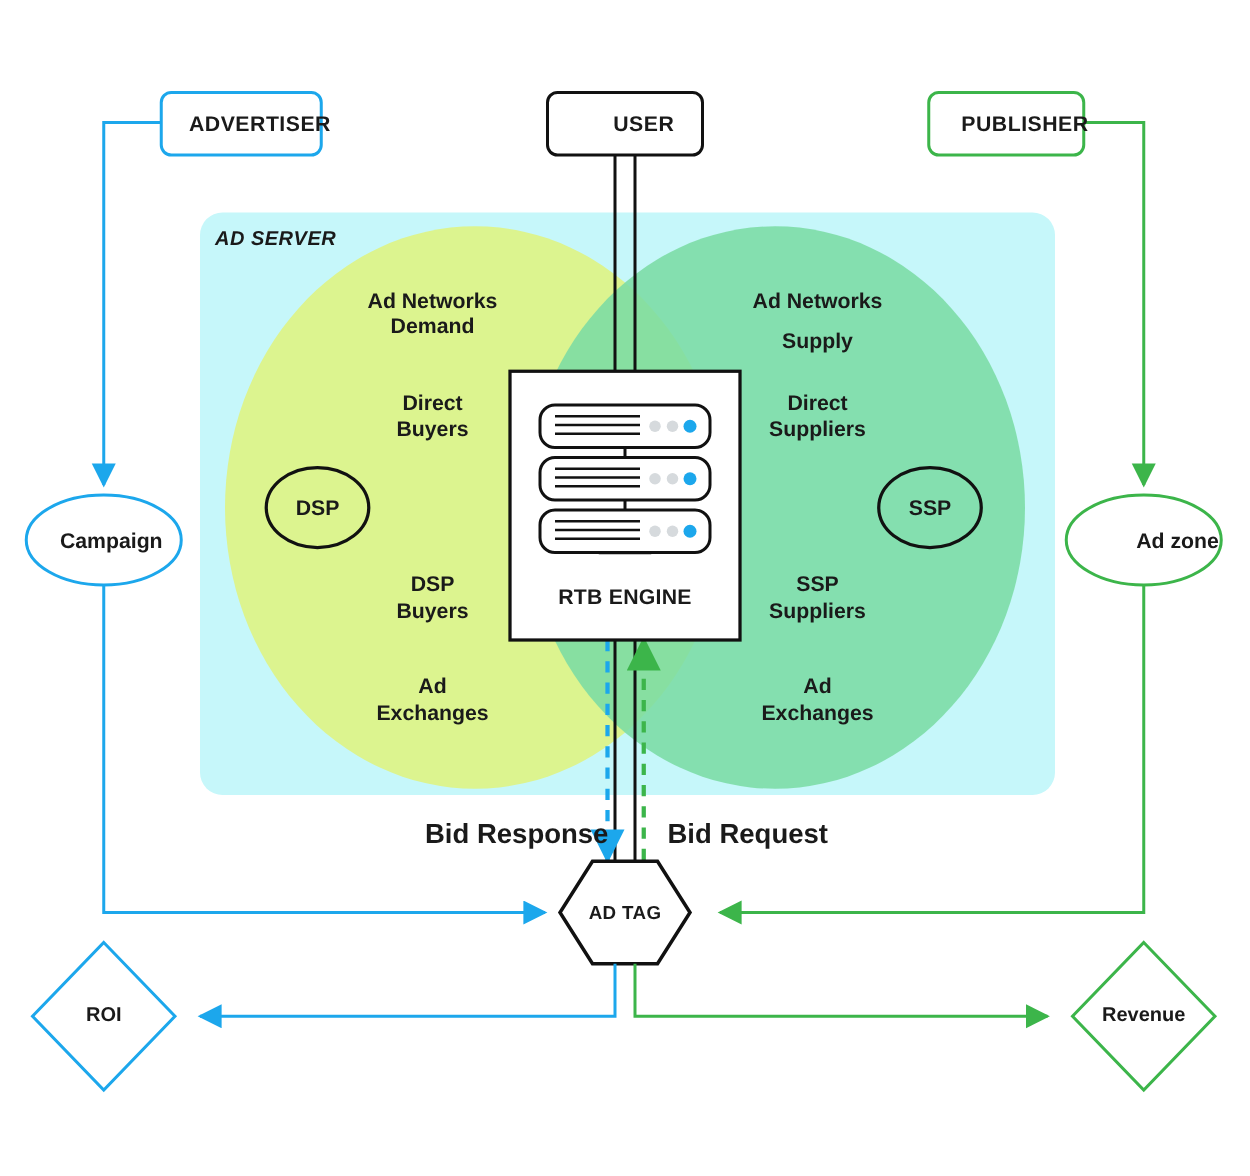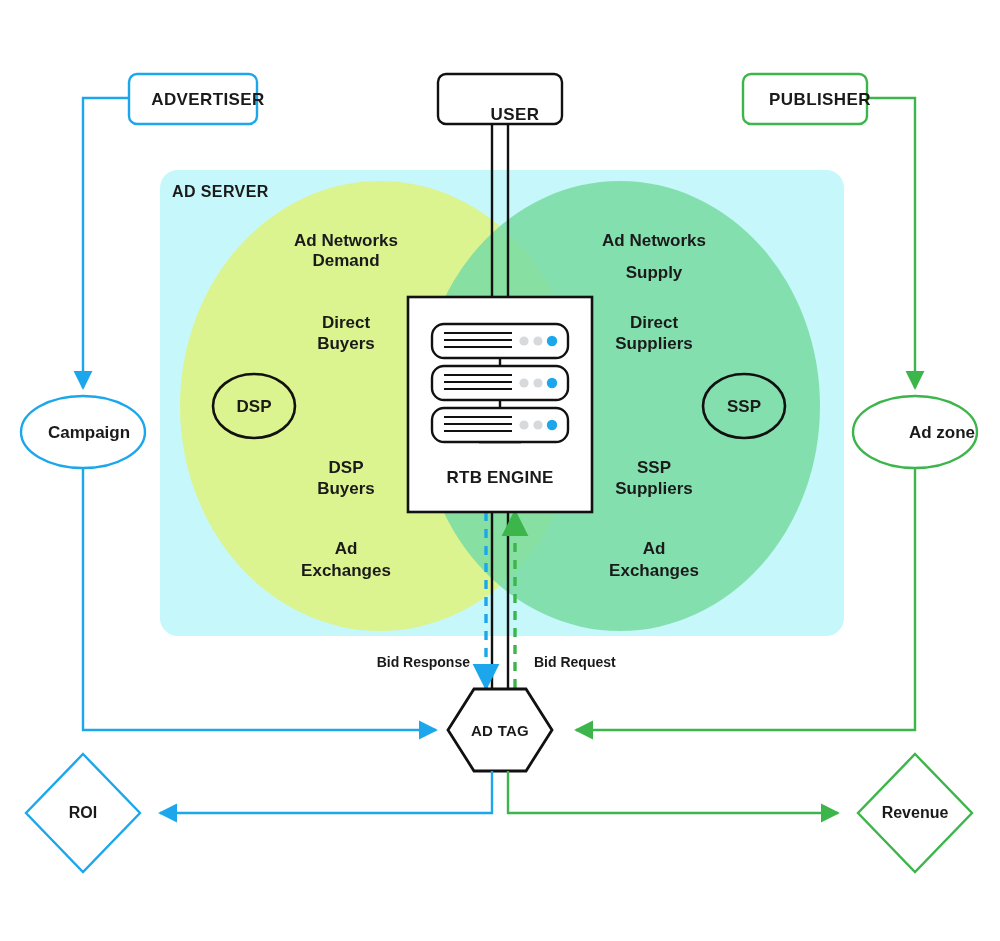--- a/index.html
+++ b/index.html
@@ -8,21 +8,21 @@
     font-family:"Liberation Sans","DejaVu Sans",sans-serif;
     color:#1a1a1a;
   }
   #stage{position:absolute;left:0;top:0;width:1000px;height:941px;}
   svg.layer{position:absolute;left:0;top:0;width:1000px;height:941px;overflow:visible;}
   .txt{position:absolute;white-space:pre;text-align:center;font-weight:bold;line-height:1.18;}
   .boxlabel{font-size:17px;letter-spacing:.4px;padding-left:15px;}
   .ellipselabel{font-size:17px;}
   .venntext{font-size:17px;}
   .circlelabel{font-size:17px;}
-  .bidlabel{font-size:14px;}
+  .bidlabel{font-size:22px;}
   .serverlabel{font-size:17px;letter-spacing:.2px;}
   .adserverlabel{font-size:16px;letter-spacing:.4px;}
   .hexlabel{font-size:15px;letter-spacing:.3px;}
   .diamondlabel{font-size:16px;}
 </style>
 </head>
 <body>
 
 <div id="stage">
 
@@ -110,24 +110,24 @@
     <path d="M867,98 L915,98 L915,388" fill="none" stroke="#3CB54A" stroke-width="2.4" marker-end="url(#ah-green)"></path>
 
     <path d="M915,468 L915,730 L576,730" fill="none" stroke="#3CB54A" stroke-width="2.4" marker-end="url(#ah-green)"></path>
 
     <path d="M492,771 L492,813 L160,813" fill="none" stroke="#1CA7EC" stroke-width="2.4" marker-end="url(#ah-blue)"></path>
 
     <path d="M508,771 L508,813 L838,813" fill="none" stroke="#3CB54A" stroke-width="2.4" marker-end="url(#ah-green)"></path>
   </svg>
 
   <div class="txt boxlabel" style="left:129px;top:90px;width:128px;">ADVERTISER</div>
-  <div class="txt boxlabel" style="left:438px;top:90px;width:124px;margin-top:15px;">USER</div>
+  <div class="txt boxlabel" style="left:438px;top:90px;width:124px;">USER</div>
   <div class="txt boxlabel" style="left:743px;top:90px;width:124px;">PUBLISHER</div>
 
-  <div class="txt adserverlabel" style="left:172px;top:183px;width:180px;text-align:left;">AD SERVER</div>
+  <div class="txt adserverlabel" style="left:172px;top:183px;width:180px;text-align:left;font-style:italic;">AD SERVER</div>
 
   <div class="txt venntext" style="left:260px;top:231px;width:172px;">Ad Networks</div>
   <div class="txt venntext" style="left:260px;top:251px;width:172px;">Demand</div>
 
   <div class="txt venntext" style="left:260px;top:313px;width:172px;">Direct</div>
   <div class="txt venntext" style="left:260px;top:334px;width:172px;">Buyers</div>
 
   <div class="txt venntext" style="left:260px;top:458px;width:172px;">DSP</div>
   <div class="txt venntext" style="left:260px;top:479px;width:172px;">Buyers</div>
 

